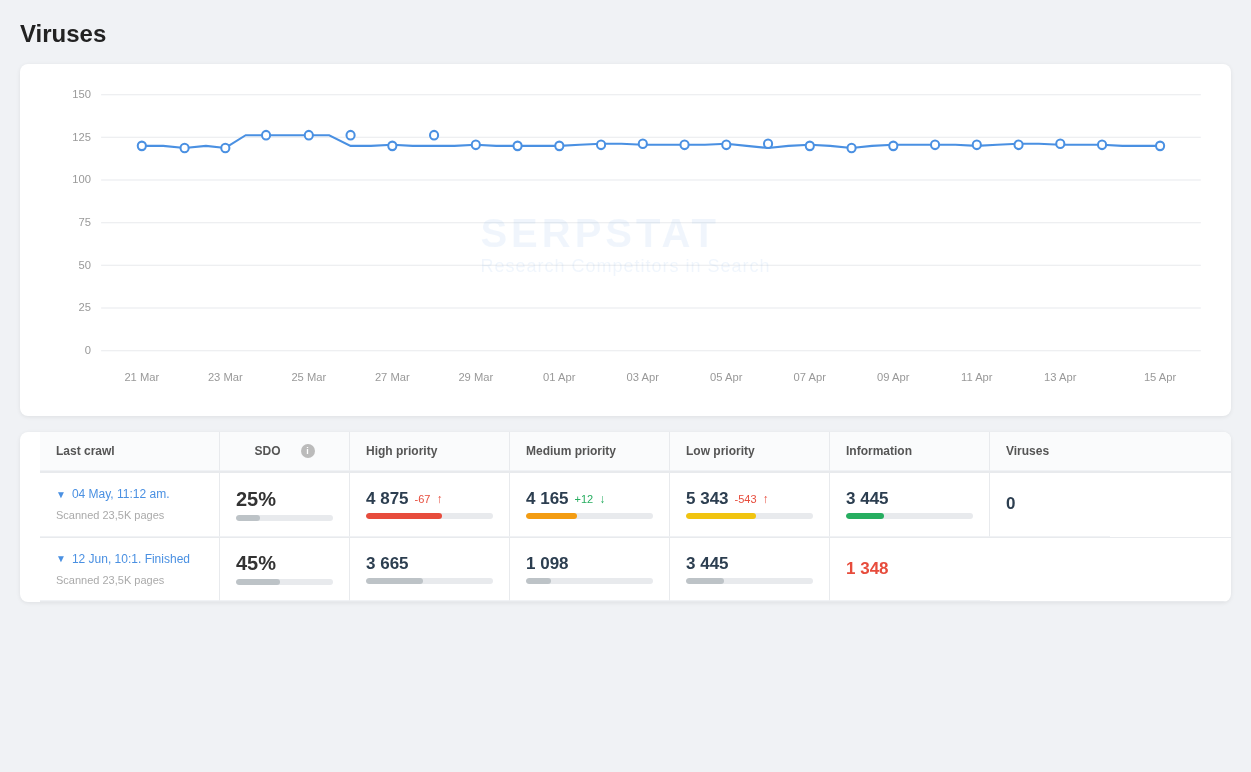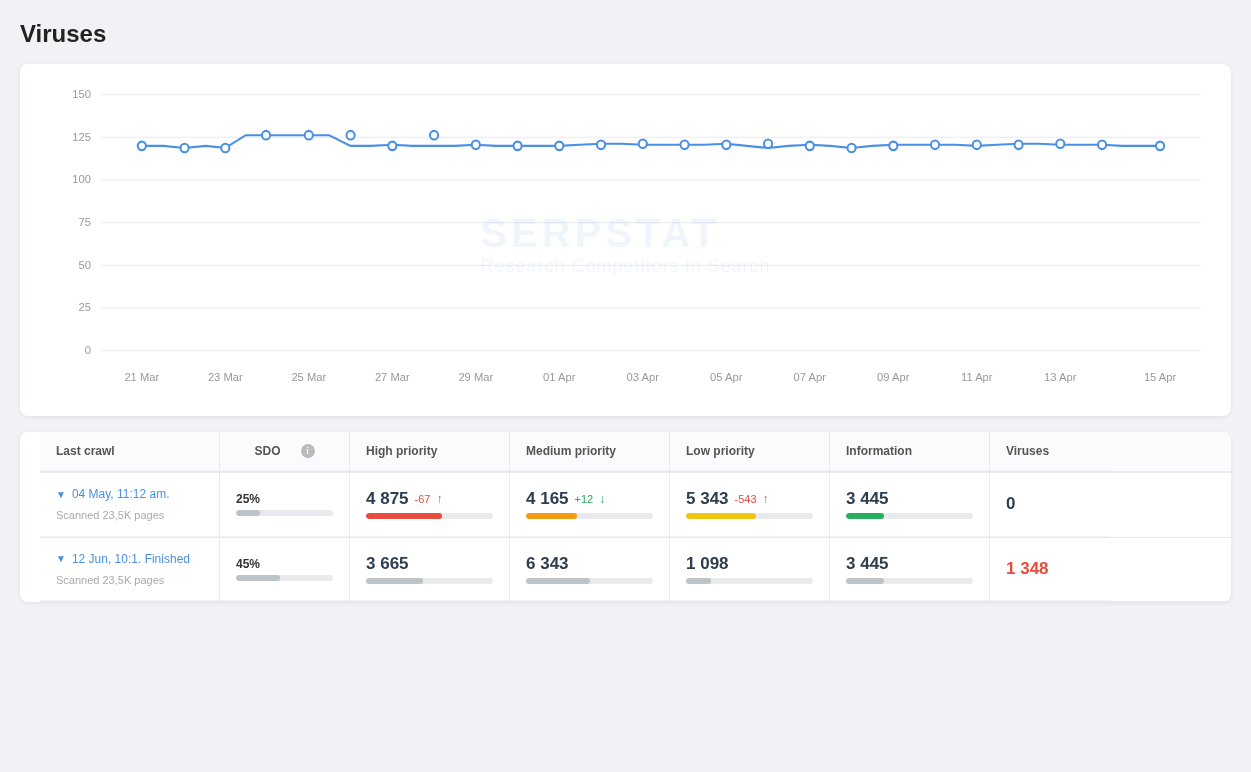--- a/index.html
+++ b/index.html
@@ -76,21 +76,21 @@
       display: flex;
       align-items: center;
       gap: 6px;
     }
     .dropdown-arrow {
       color: #4a90e2;
       font-size: 10px;
       cursor: pointer;
     }
     .sdo-value {
-      font-size: 12px;
+      font-size: 20px;
       font-weight: 600;
       color: #333;
     }
     .priority-value {
       font-size: 17px;
       font-weight: 700;
       color: #2c3e50;
     }
     .priority-value-red { color: #e74c3c; }
     .delta {
@@ -370,26 +370,20 @@
         <div class="progress-bar-fill fill-gray" style="width:45%"></div>
       </div>
     </div>
     <div class="cell">
       <span class="priority-value">3 665</span>
       <div class="progress-bar-bg">
         <div class="progress-bar-fill fill-gray" style="width:45%"></div>
       </div>
     </div>
     <div class="cell">
-      <span class="priority-value">6 343</span>
-      <div class="progress-bar-bg">
-        <div class="progress-bar-fill fill-gray" style="width:50%"></div>
-      </div>
-    </div>
-    <div class="cell">
       <span class="priority-value">1 098</span>
       <div class="progress-bar-bg">
         <div class="progress-bar-fill fill-gray" style="width:20%"></div>
       </div>
     </div>
     <div class="cell">
       <span class="priority-value">3 445</span>
       <div class="progress-bar-bg">
         <div class="progress-bar-fill fill-gray" style="width:30%"></div>
       </div>

